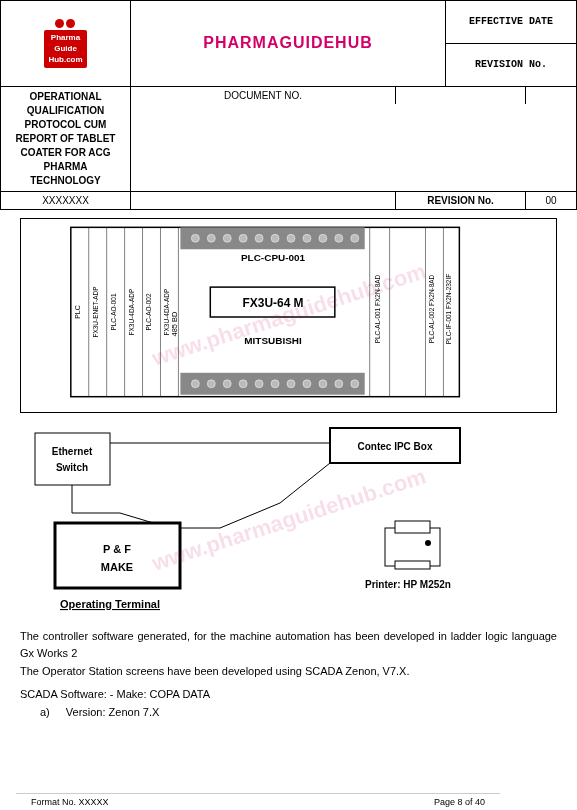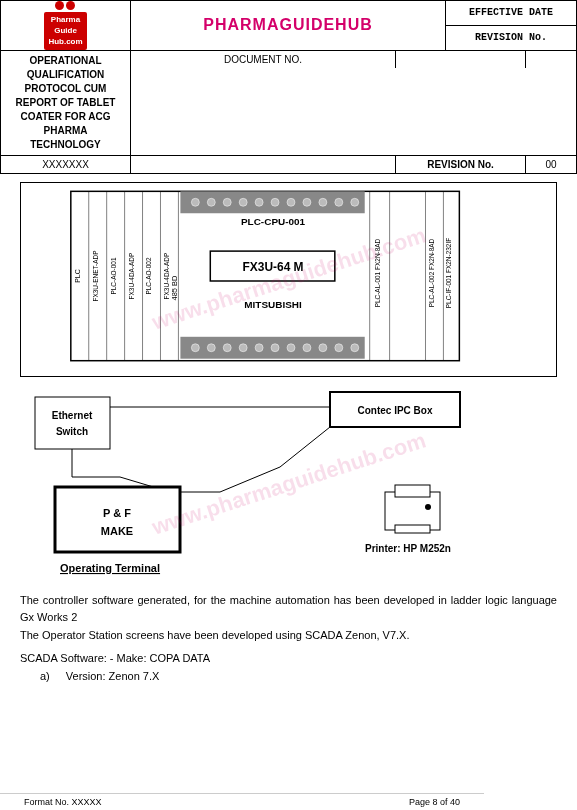--- a/index.html
+++ b/index.html
@@ -10,21 +10,21 @@
       font-family: Arial, sans-serif;
       font-size: 11px;
       color: #000;
     }
   </style>
 </head>
 <body>
 
 <div style="border:1px solid #000; display:grid; grid-template-columns:130px 1fr 130px; grid-template-rows:auto;">
 
-  <div style="border-right:1px solid #000; display:flex; align-items:center; justify-content:center; padding:0; grid-row:1/2;">
+  <div style="border-right:1px solid #000; display:flex; align-items:center; justify-content:center; padding:18px; grid-row:1/2;">
     <div style="text-align:center;">
       <div style="display:flex; gap:2px; justify-content:center; margin-bottom:2px;">
         <div style="width:9px;height:9px;border-radius:50%;background:#c00;"></div>
         <div style="width:9px;height:9px;border-radius:50%;background:#c00;"></div>
       </div>
       <div style="background:#c00;color:#fff;font-size:8px;font-weight:bold;padding:2px 4px;border-radius:2px;line-height:1.4;">
         <div>Pharma</div>
         <div>Guide</div>
         <div>Hub.com</div>
       </div>
@@ -183,16 +183,16 @@
   <p style="font-size:11px;line-height:1.6;text-align:justify;">The controller software generated, for the machine automation has been developed in ladder logic language Gx Works 2</p>
   <p style="font-size:11px;line-height:1.6;margin-bottom:6px;">The Operator Station screens have been developed using SCADA Zenon, V7.X.</p>
   <p style="font-size:11px;line-height:1.6;">SCADA Software: - Make: COPA DATA</p>
   <div style="display:flex;margin-left:20px;margin-top:2px;">
     <span style="font-size:11px;margin-right:16px;">a)</span>
     <span style="font-size:11px;">Version: Zenon 7.X</span>
   </div>
 
 </div>
 
-<div style="position:fixed;bottom:0;width:484px;padding:3px 24px;display:flex;justify-content:space-between;font-size:9px;border-top:1px solid #ccc;background:#fff;">
+<div style="position:fixed;bottom:0;width:484px;padding:3px 15px;display:flex;justify-content:space-between;font-size:9px;border-top:1px solid #ccc;background:#fff;margin-left:16px;">
   <span>Format No. XXXXX</span>
   <span>Page 8 of 40</span>
 </div>
 
 </body></html>

